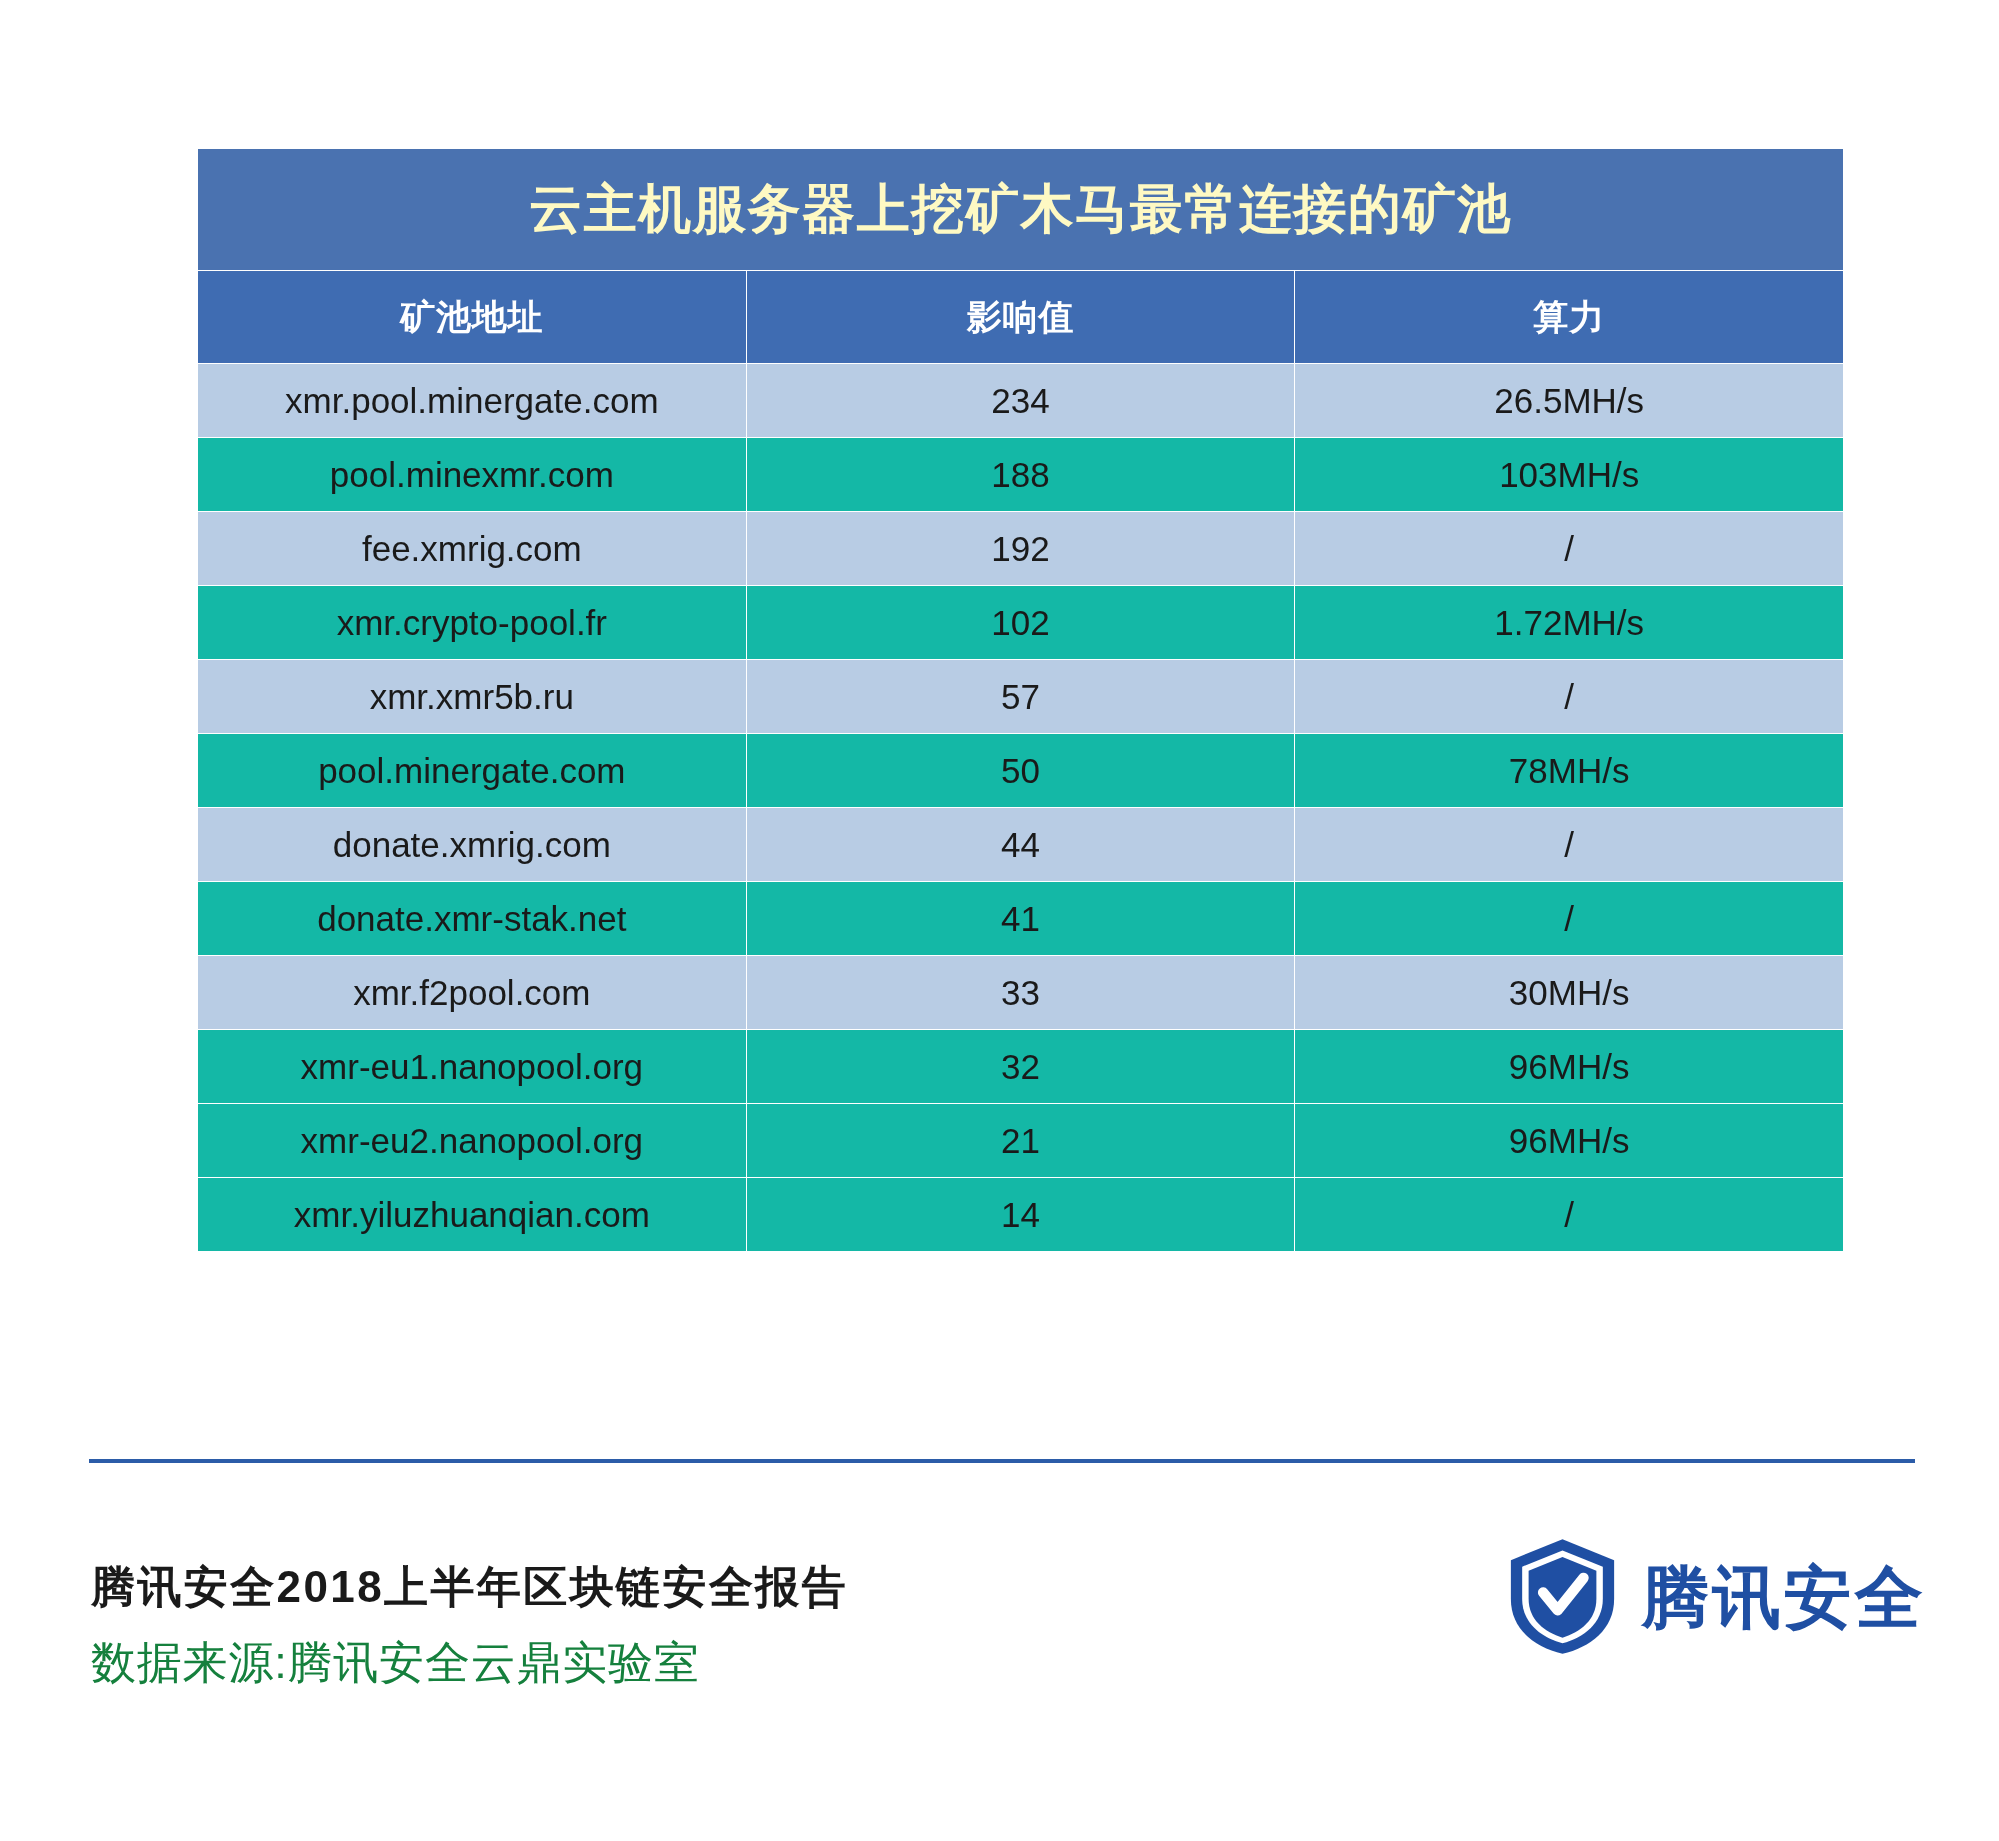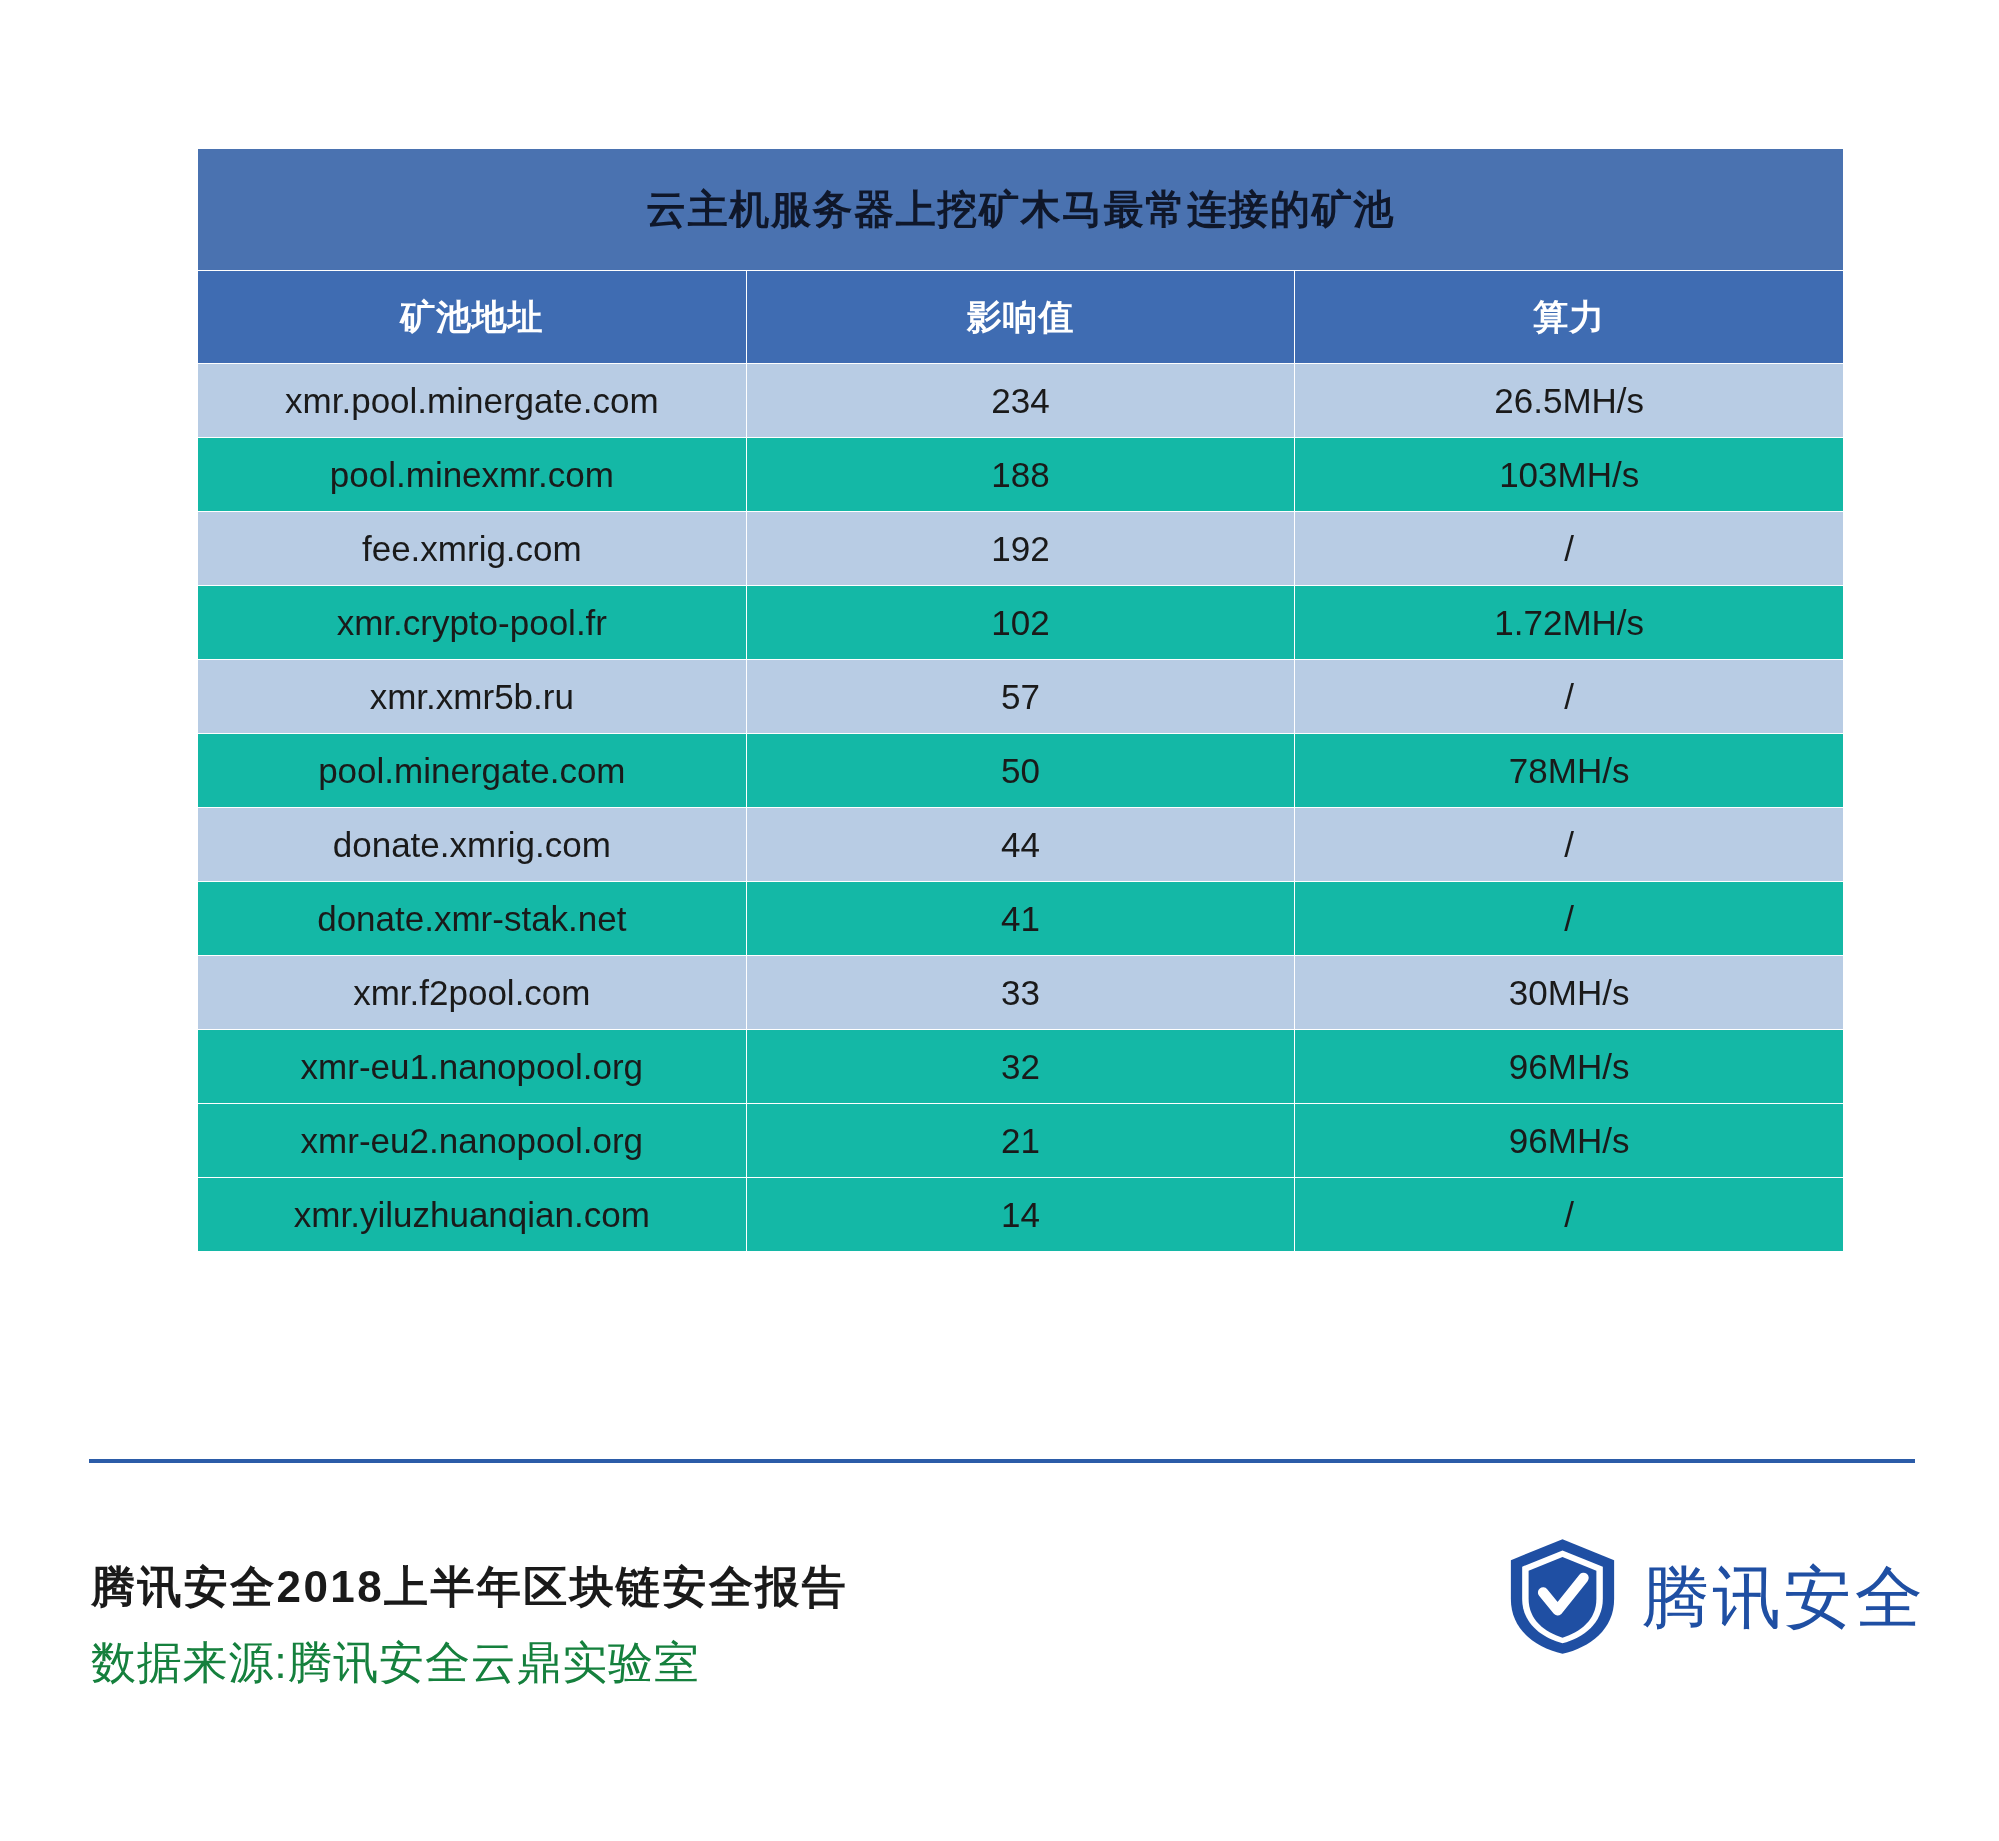--- a/index.html
+++ b/index.html
@@ -30,22 +30,22 @@
 
   table.pool-table td,
   table.pool-table th {
     border: 1.6px solid #ffffff;
     text-align: center;
     vertical-align: middle;
   }
 
   .title-cell {
     background: #4a72b0;
-    color: #0f172a;
-    font-size: 40px;
+    color: #fef9c3;
+    font-size: 53px;
     font-weight: bold;
     height: 119px;
     letter-spacing: 1.6px;
   }
 
   .head-cell {
     background: #3f6cb2;
     color: #ffffff;
     font-size: 35px;
     font-weight: bold;
@@ -113,21 +113,21 @@
   }
 
   .brand-mark {
     width: 113px;
     height: 121px;
     flex: none;
   }
 
   .brand-text {
     font-size: 68px;
-    font-weight: normal;
+    font-weight: bold;
     color: #1f4fa3;
     letter-spacing: 3.2px;
     line-height: 1;
   }
 </style>
 </head>
 <body>
 
 <div class="table-wrap">
   <table class="pool-table">

